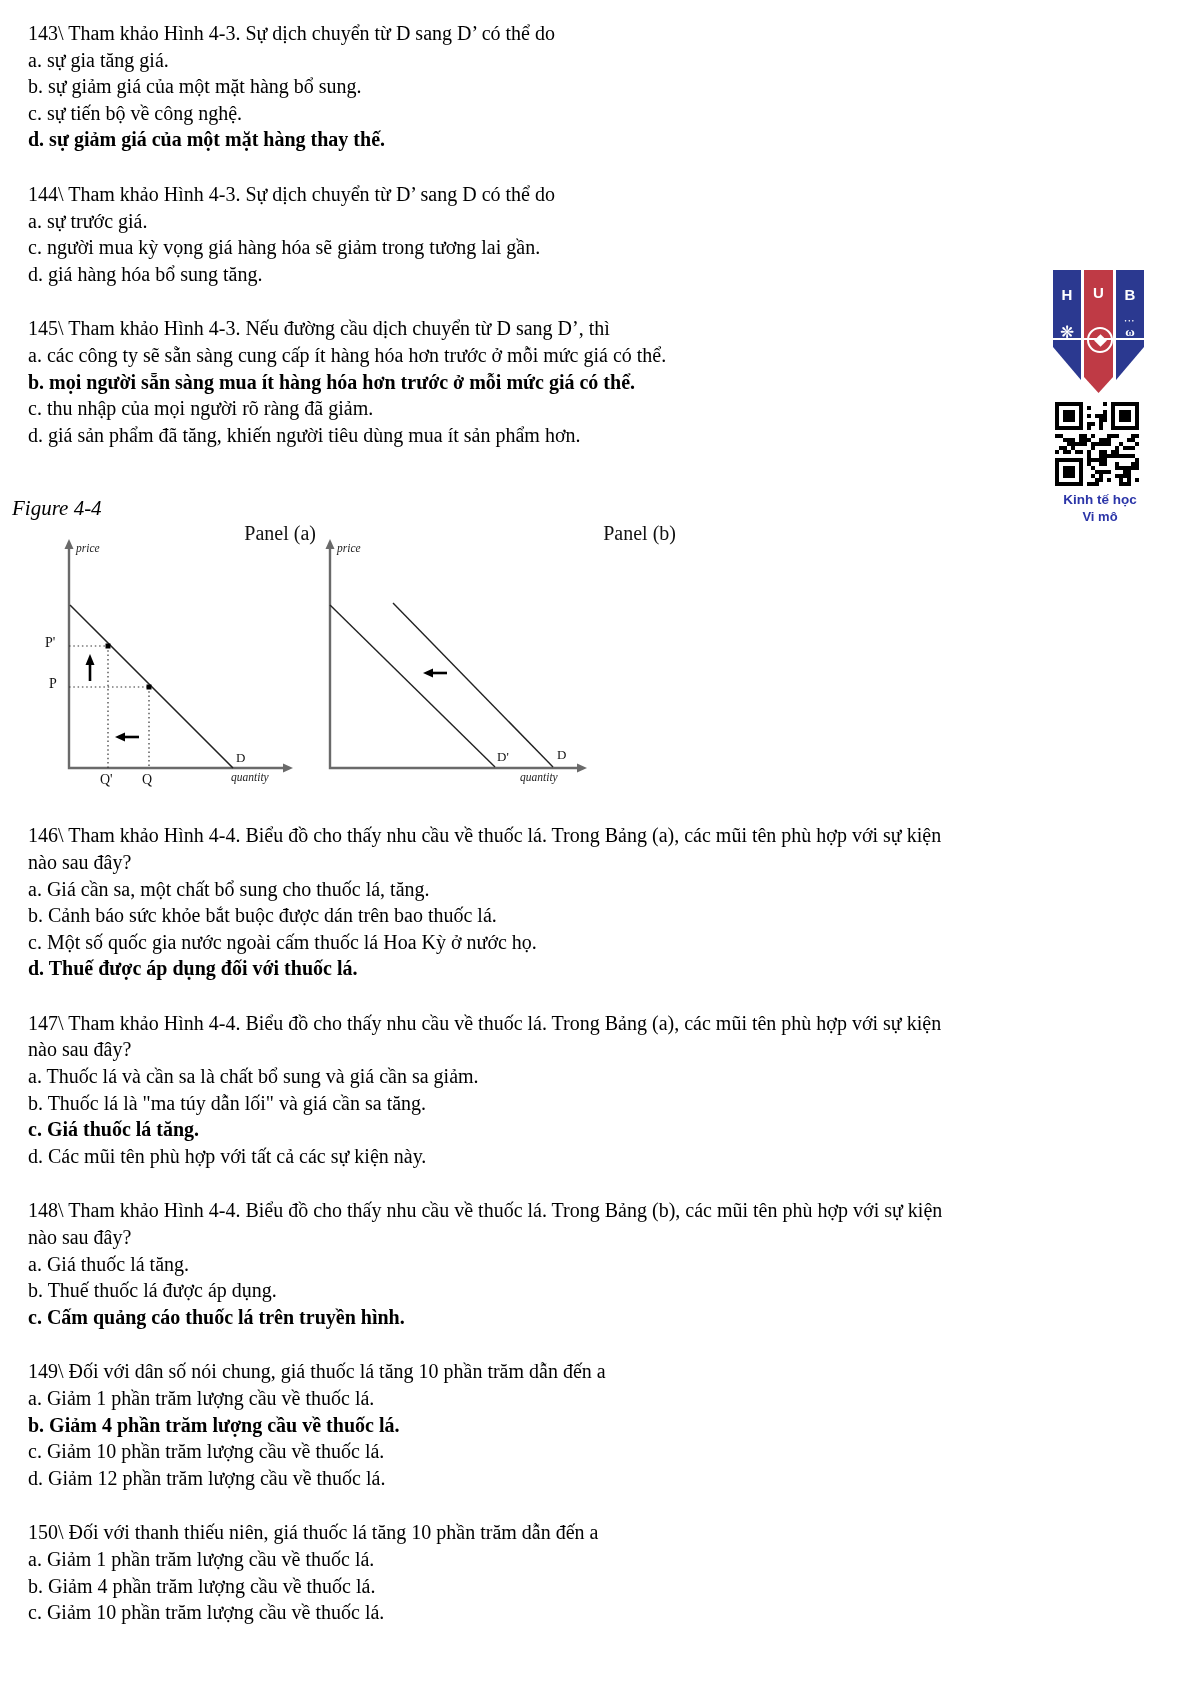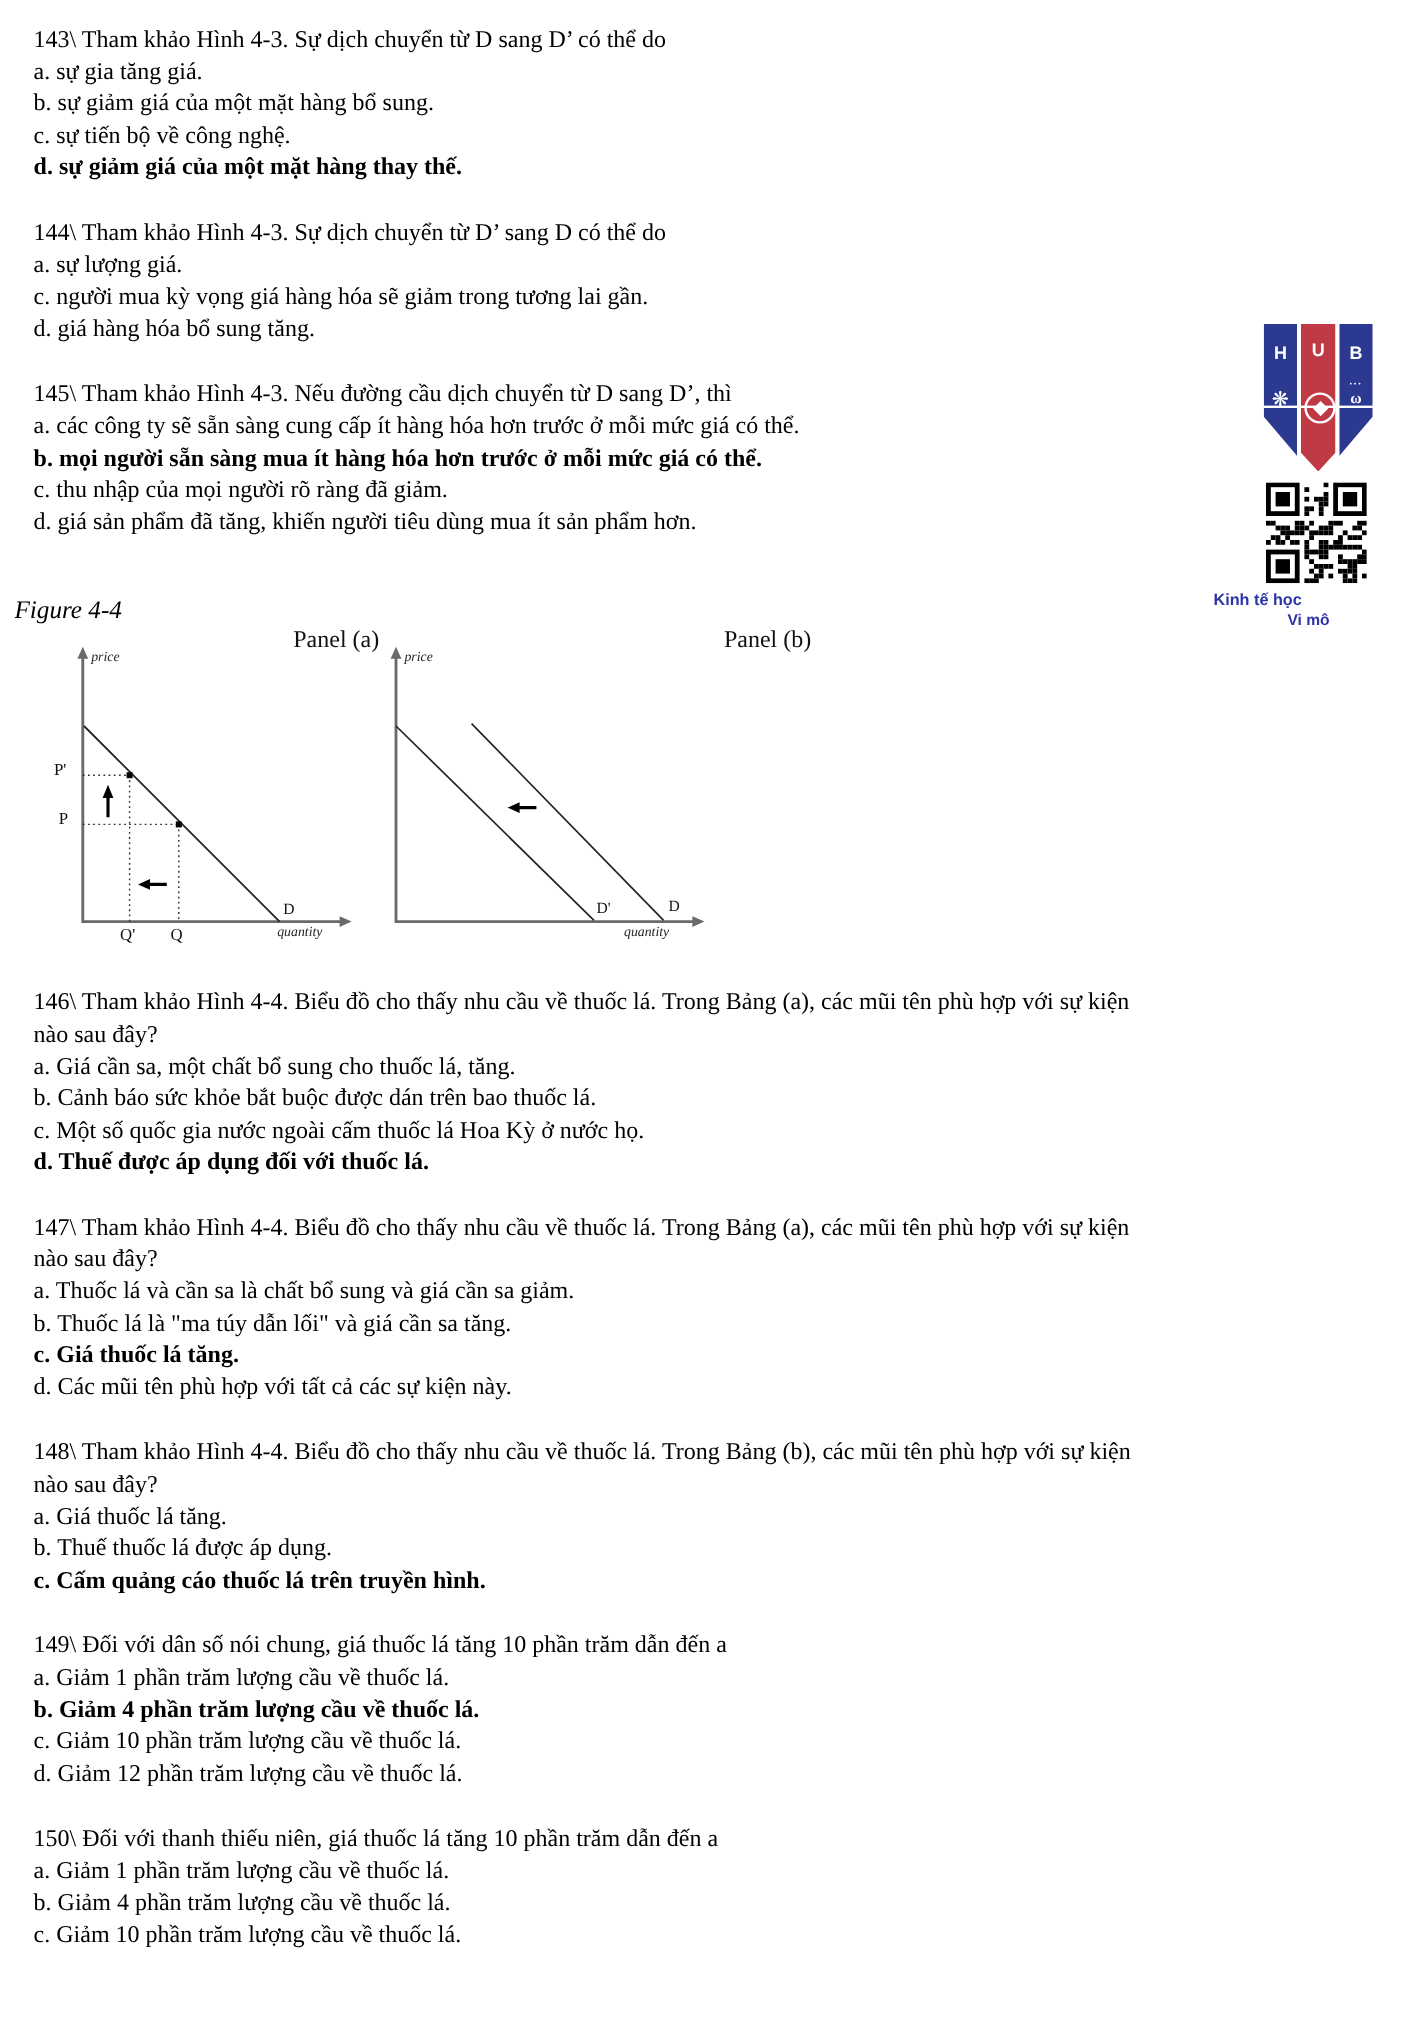--- a/index.html
+++ b/index.html
@@ -31,41 +31,41 @@
   #logo .hline{position:absolute;left:0;top:68px;width:91px;height:2px;background:#fff;}
   #logo .emb{position:absolute;left:34px;top:57px;width:22px;height:22px;border:2.5px solid #fff;
       border-radius:50%;}
   #logo .emb i{position:absolute;left:6.5px;top:6.5px;width:9px;height:9px;background:#fff;
       transform:rotate(45deg);}
   #logo .gl{position:absolute;color:#fff;text-align:center;}
   #logo .yr{position:absolute;left:31px;top:96px;width:29px;text-align:center;color:#fff;
       font-family:"Liberation Sans",sans-serif;font-size:7.5px;padding-left:36px;}
   
   #qr{position:absolute;left:1055px;top:402px;}
-  #caption{position:absolute;left:988px;top:491px;width:120px;text-align:center;
+  #caption{position:absolute;left:1040px;top:491px;width:120px;text-align:center;
       color:#2b35a8;font-family:"Liberation Sans",sans-serif;font-weight:bold;}
   #caption .c1{font-size:13.5px;line-height:17px;}
-  #caption .c2{font-size:13px;line-height:17px;text-align:right;}
+  #caption .c2{font-size:13px;line-height:17px;}
 </style>
 </head>
 <body>
 
 <div id="page">
 
   <div class="qblock">
     <div class="ln">143\ Tham khảo Hình 4-3. Sự dịch chuyển từ D sang D’ có thể do</div>
     <div class="ln">a. sự gia tăng giá.</div>
     <div class="ln">b. sự giảm giá của một mặt hàng bổ sung.</div>
     <div class="ln">c. sự tiến bộ về công nghệ.</div>
     <div class="ln b">d. sự giảm giá của một mặt hàng thay thế.</div>
   </div>
 
   <div class="qblock">
     <div class="ln">144\ Tham khảo Hình 4-3. Sự dịch chuyển từ D’ sang D có thể do</div>
-    <div class="ln">a. sự lượng giá.</div>
+    <div class="ln">a. sự trước giá.</div>
     <div class="ln">c. người mua kỳ vọng giá hàng hóa sẽ giảm trong tương lai gần.</div>
     <div class="ln">d. giá hàng hóa bổ sung tăng.</div>
   </div>
 
   <div class="qblock">
     <div class="ln">145\ Tham khảo Hình 4-3. Nếu đường cầu dịch chuyển từ D sang D’, thì</div>
     <div class="ln">a. các công ty sẽ sẵn sàng cung cấp ít hàng hóa hơn trước ở mỗi mức giá có thể.</div>
     <div class="ln b">b. mọi người sẵn sàng mua ít hàng hóa hơn trước ở mỗi mức giá có thể.</div>
     <div class="ln">c. thu nhập của mọi người rõ ràng đã giảm.</div>
     <div class="ln">d. giá sản phẩm đã tăng, khiến người tiêu dùng mua ít sản phẩm hơn.</div>

